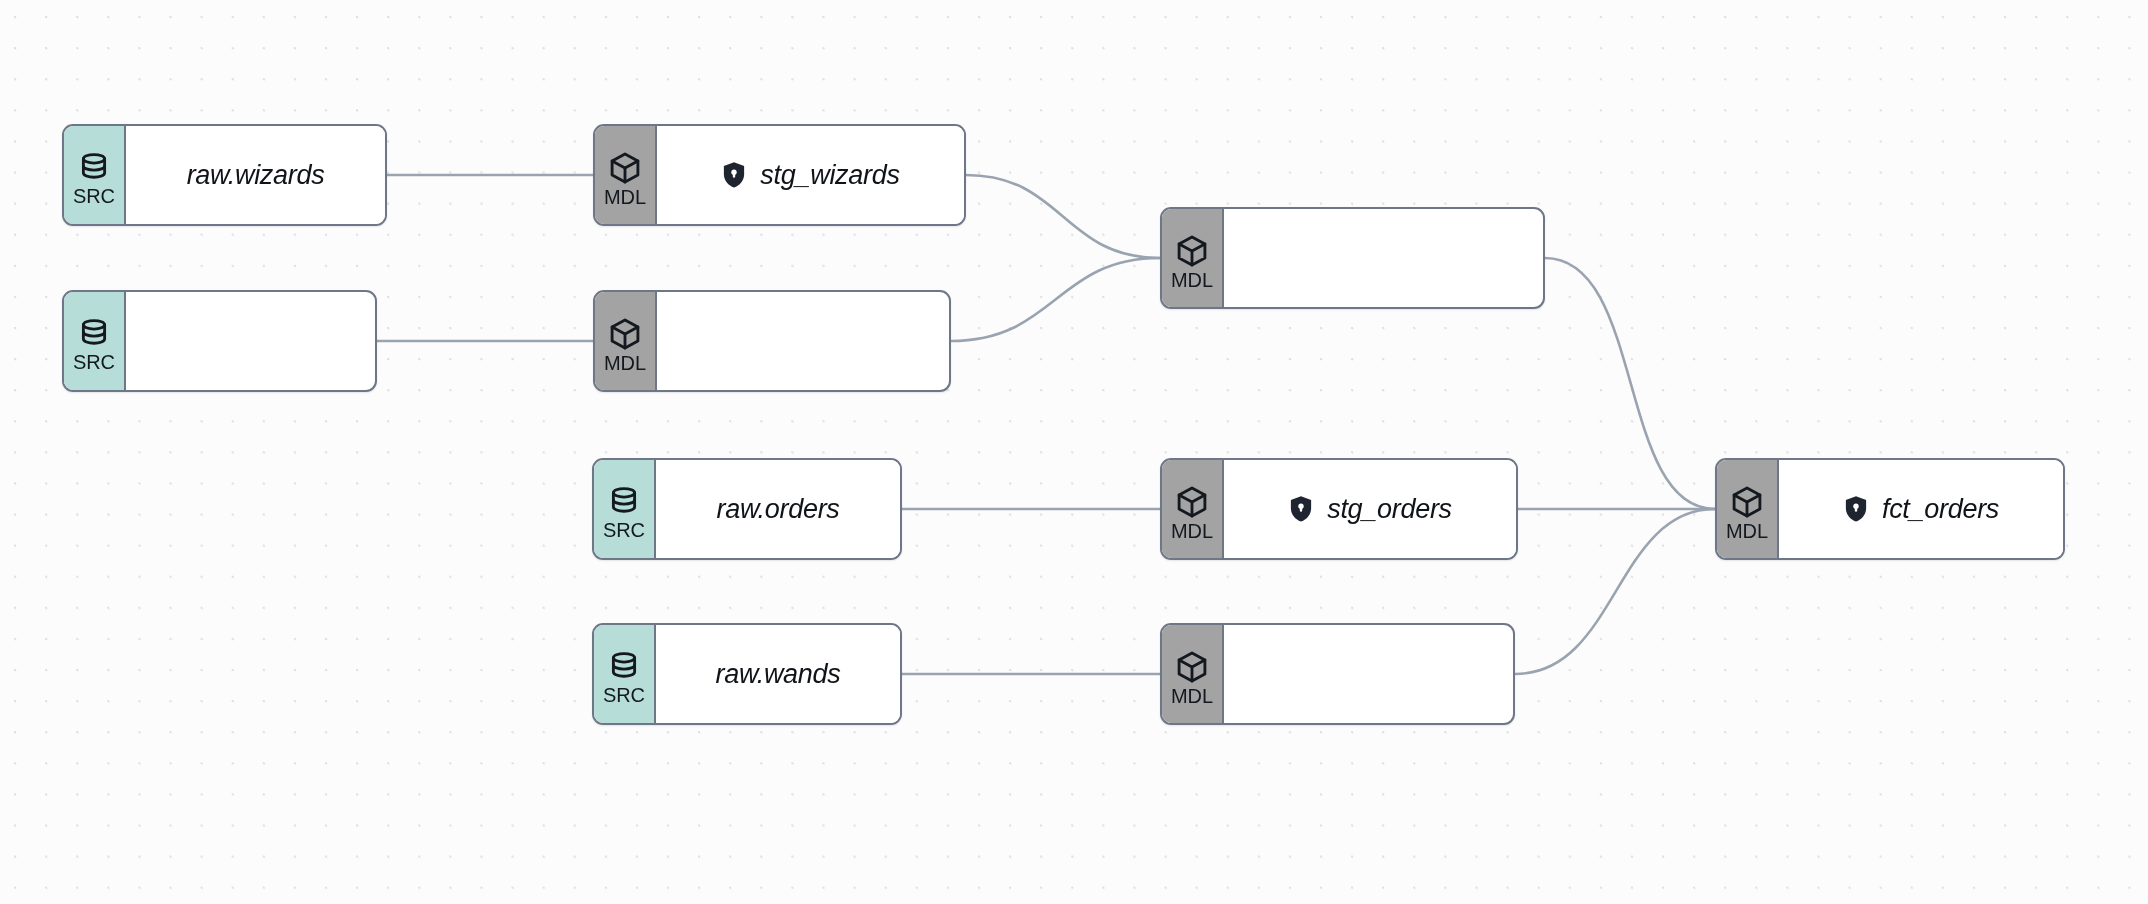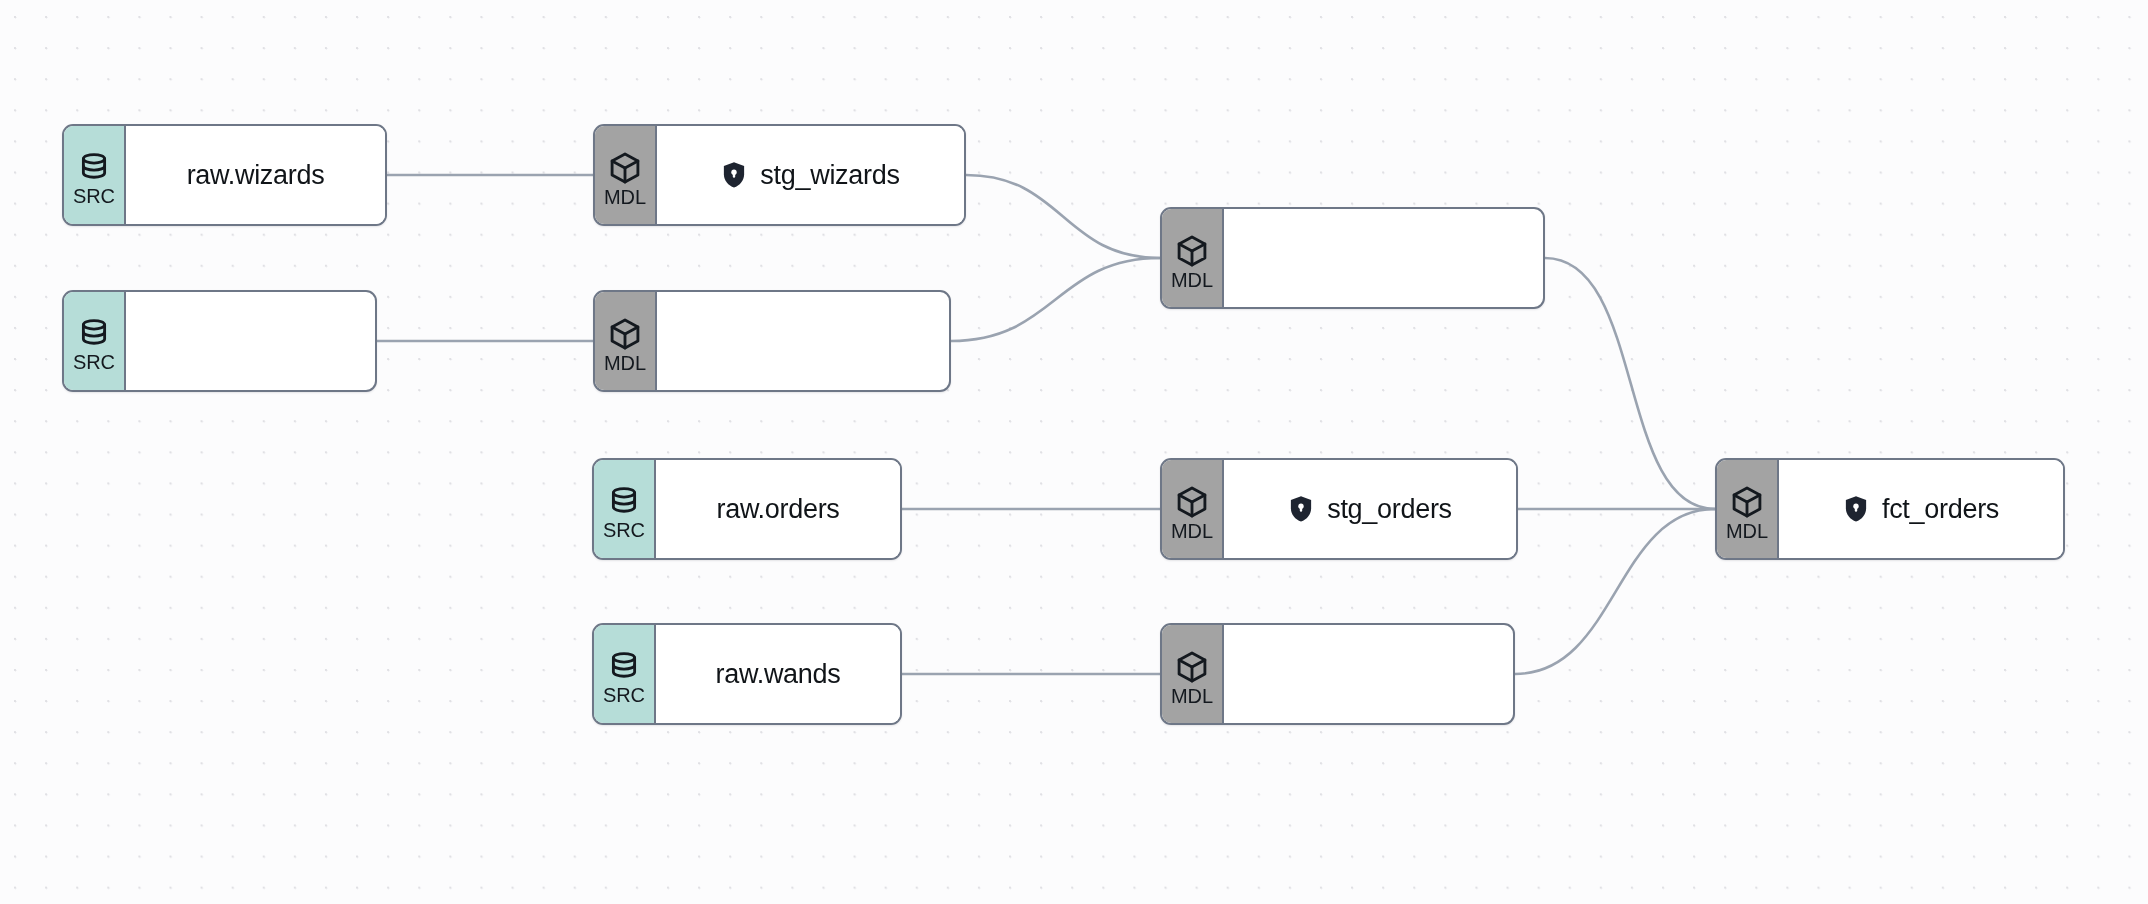--- a/index.html
+++ b/index.html
@@ -86,20 +86,21 @@
 
   .node-body {
     flex: 1 1 auto;
     display: flex;
     align-items: center;
     justify-content: center;
     gap: 13px;
     background: #ffffff;
     padding: 0 18px;
     box-sizing: border-box;
+    font-style: italic;
   }
 
   .shield-icon {
     flex: 0 0 auto;
     line-height: 0;
   }
   .shield-icon svg { display: block; }
 
   .node-label {
     font-size: 27px;

